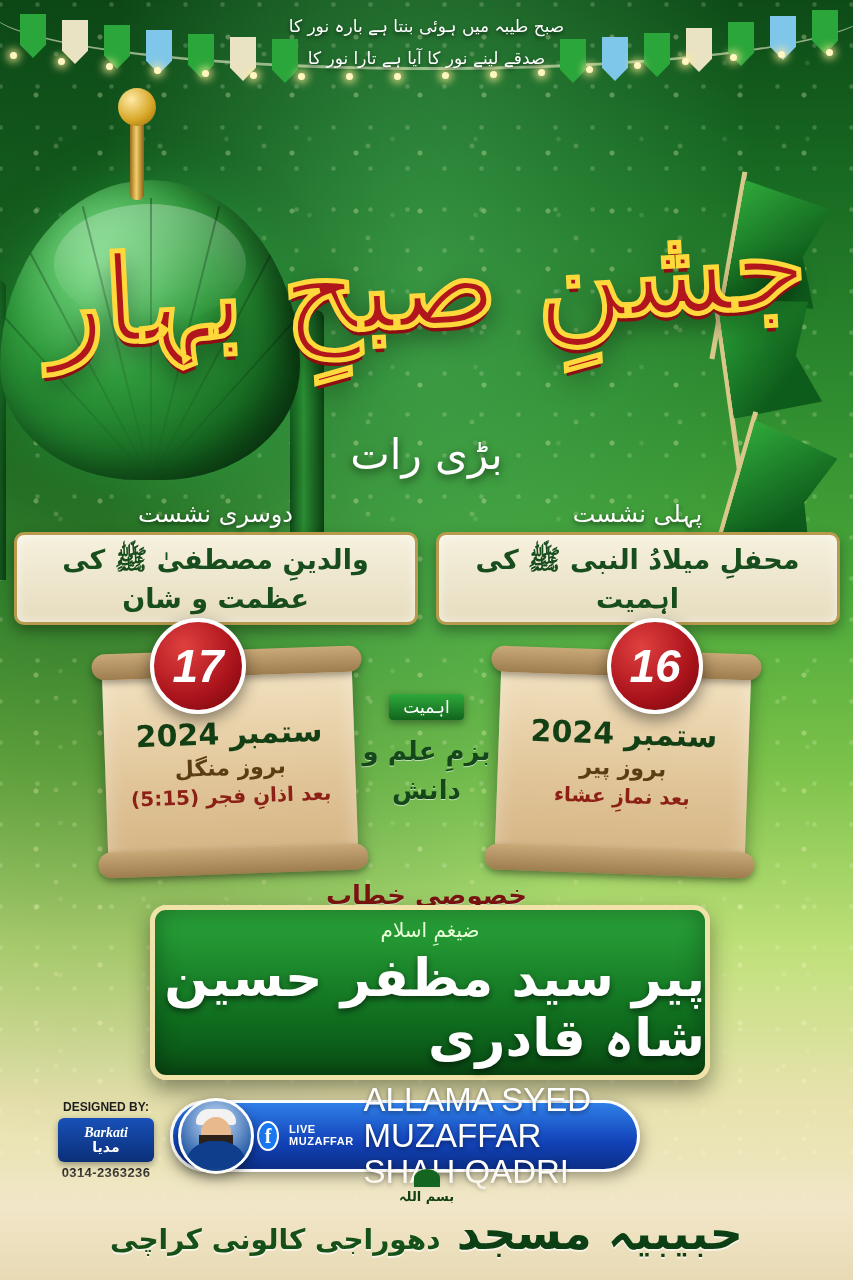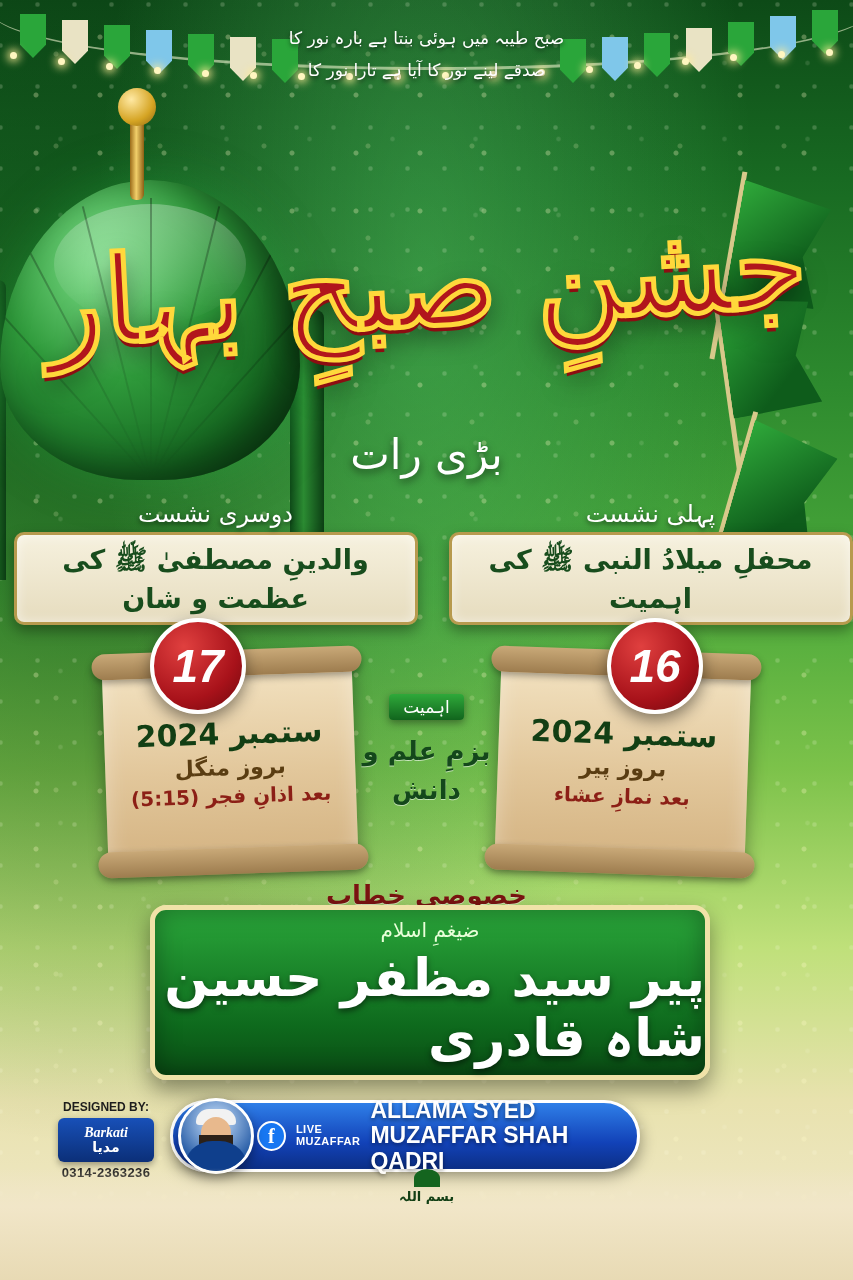--- a/index.html
+++ b/index.html
@@ -94,21 +94,21 @@
   .lights { position:absolute; top:46px; left:0; width:853px; height:40px; }
   .lights i {
     position:absolute; width:7px; height:7px; border-radius:50%;
     background:#fff6c0; box-shadow:0 0 8px 3px rgba(255,235,150,.85);
   }
 
   
   .urdu { font-family:"DejaVu Sans", sans-serif; direction:rtl; unicode-bidi:bidi-override; }
 
   .top-couplet {
-    position:absolute; top:22px; left:0; width:853px;
+    position:absolute; top:10px; left:0; width:853px;
     text-align:center; color:#ffffff; font-size:17px; line-height:1.9;
     text-shadow:0 2px 4px rgba(0,0,0,.6);
   }
 
   
   .title-wrap {
     position:absolute; top:120px; left:0; width:853px; height:330px;
     display:flex; align-items:center; justify-content:center;
   }
   .title-main {
@@ -126,21 +126,21 @@
     position:absolute; top:430px; left:0; width:853px; text-align:center;
     font-size:42px; color:#ffffff;
     text-shadow:0 3px 8px rgba(0,0,0,.6);
   }
 
   
   .sessions {
     position:absolute; top:500px; left:0; width:853px;
     display:flex; justify-content:center; gap:18px;
   }
-  .session { width:404px; position:relative; text-align:center;margin-left:13px; }
+  .session { width:404px; position:relative; text-align:center; }
   .session .kicker {
     font-size:24px; color:#ffffff; margin-bottom:4px;
     text-shadow:0 2px 5px rgba(0,0,0,.6);
   }
   .ribbon {
     background:linear-gradient(180deg,#f6f1de,#e6dcbe);
     border:3px solid #b79a4e;
     border-radius:10px;
     padding:8px 10px;
     font-size:27px; color:#184d1d; font-weight:bold;
@@ -251,21 +251,21 @@
     width:30px; height:30px; border-radius:50%; background:#1877f2;
     border:2px solid #fff; color:#fff; font-weight:bold; font-size:20px;
     display:flex; align-items:center; justify-content:center;
     font-family:"Liberation Serif", serif;
   }
   .livebar .livetag {
     font-size:11px; font-weight:bold; color:#fff; letter-spacing:.5px;
     line-height:1.05; text-align:left;
   }
   .livebar .names {
-    color:#fff; font-weight:bold; font-size:23px; line-height:1.1;
+    color:#fff; font-weight:normal; font-size:33px; line-height:1.1;
     text-shadow:0 2px 4px rgba(0,0,0,.45);
   }
   .avatar {
     position:absolute; left:178px; top:1098px; width:76px; height:76px;
     border-radius:50%; border:3px solid #ffffff; overflow:hidden;
     background:radial-gradient(circle at 50% 30%, #cfe6ff, #2a5fa8 70%);
     box-shadow:0 5px 12px rgba(0,0,0,.4);
   }
   .avatar .face {
     position:absolute; left:50%; top:16px; transform:translateX(-50%);
@@ -462,15 +462,19 @@
     <div class="face"></div>
     <div class="beard"></div>
     <div class="body"></div>
   </div>
 
   <div class="footer">
     <div class="crest urdu">
       <div class="dome-mini"></div>
       <span>بسم اللہ</span>
     </div>
+    <div class="mosque-name urdu">
+      <span>حبیبیہ مسجد</span>
+      <span class="loc">دھوراجی کالونی کراچی</span>
+    </div>
   </div>
 
 </div>
 
 </body></html>

